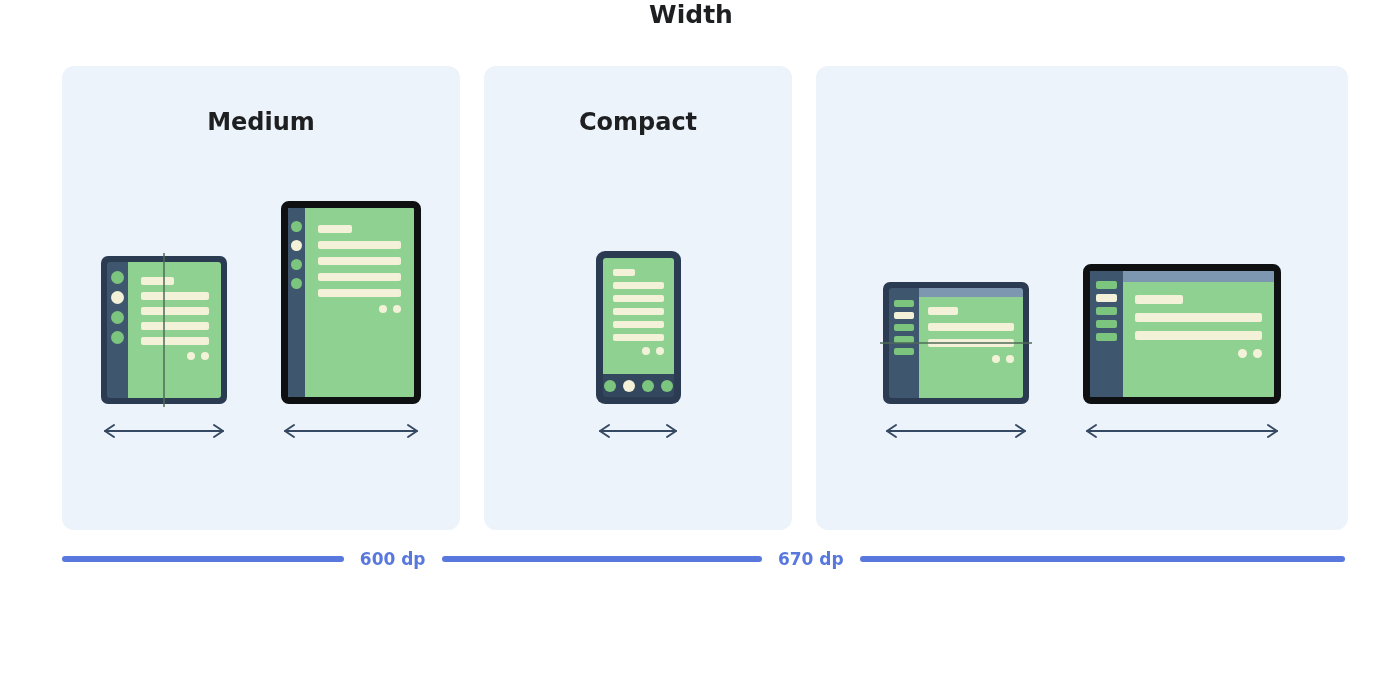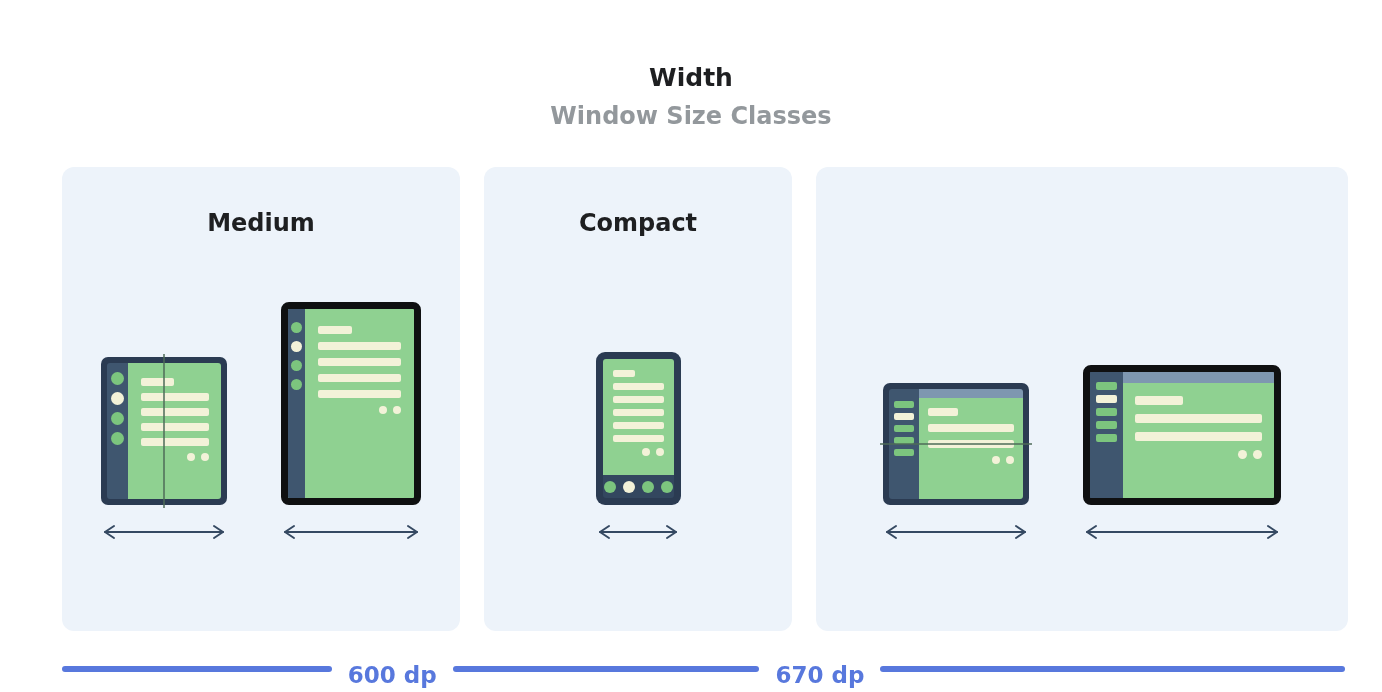--- a/index.html
+++ b/index.html
@@ -7,21 +7,21 @@
     --frame-navy:#2b3b52; --rail-navy:#3f566f; --navbar-navy:#33475f; --frame-black:#0f1011;
     --screen-green:#8fd191; --accent-green:#7cc57e; --cream:#f3f2d8; --topbar-blue:#7e97b0;
     --fold-line:#4e6b58; --arrow-color:#354962; --ruler-blue:#5878dd;
   }
   *{box-sizing:border-box;}
   html,body{margin:0;padding:0;}
   body{
     width:1382px;height:692px;background:var(--page-bg);
     font-family:"DejaVu Sans","Liberation Sans",sans-serif;overflow:hidden;
   }
-  .header{padding-top:48px;text-align:center;margin-top:15px;}
+  .header{text-align:center;}
   .header h1{margin:0;font-size:25px;line-height:30px;font-weight:bold;color:var(--title-color);}
   .header h2{margin:8px 0 0;font-size:24px;line-height:30px;font-weight:bold;color:var(--subtitle-color);}
 
   .panels{display:flex;gap:24px;margin:36px 37px 0 62px;}
   .panel{position:relative;background:var(--panel-bg);border-radius:12px;height:464px;}
   .panel-compact{flex:0 0 308px;}
   .panel-medium{flex:0 0 398px;}
   .panel-expanded{flex:0 0 532px;}
   .panel h3{margin:42px 0 0;text-align:center;font-size:24px;font-weight:bold;color:var(--title-color);}
 
@@ -92,28 +92,27 @@
   
   .arrow{display:block;}
   .arrow path{stroke:var(--arrow-color);stroke-width:2;fill:none;stroke-linecap:round;stroke-linejoin:round;}
 
   
   .ruler{display:flex;align-items:center;margin:19px 37px 0 62px;}
   .seg{height:6px;border-radius:3px;background:var(--ruler-blue);}
   .seg1{flex:270 0 0;}
   .seg2{flex:307 0 0;}
   .seg3{flex:465 0 0;}
-  .bp-label{flex:0 0 auto;padding:0 16px;font-size:23px;font-weight:bold;color:var(--ruler-blue);white-space:nowrap;margin-top:12px;}
+  .bp-label{flex:0 0 auto;padding:0 16px;font-size:17px;font-weight:bold;color:var(--ruler-blue);white-space:nowrap;}
 </style>
 </head>
 <body>
 
 <div class="header">
   <h1>Width</h1>
-  <h2>Window Size Classes</h2>
 </div>
 
 <div class="panels">
 
   <section class="panel panel-medium">
     <h3>Medium</h3>
     <div class="devices-row">
 
       <div class="device-unit">
         <div class="device foldable-portrait">

